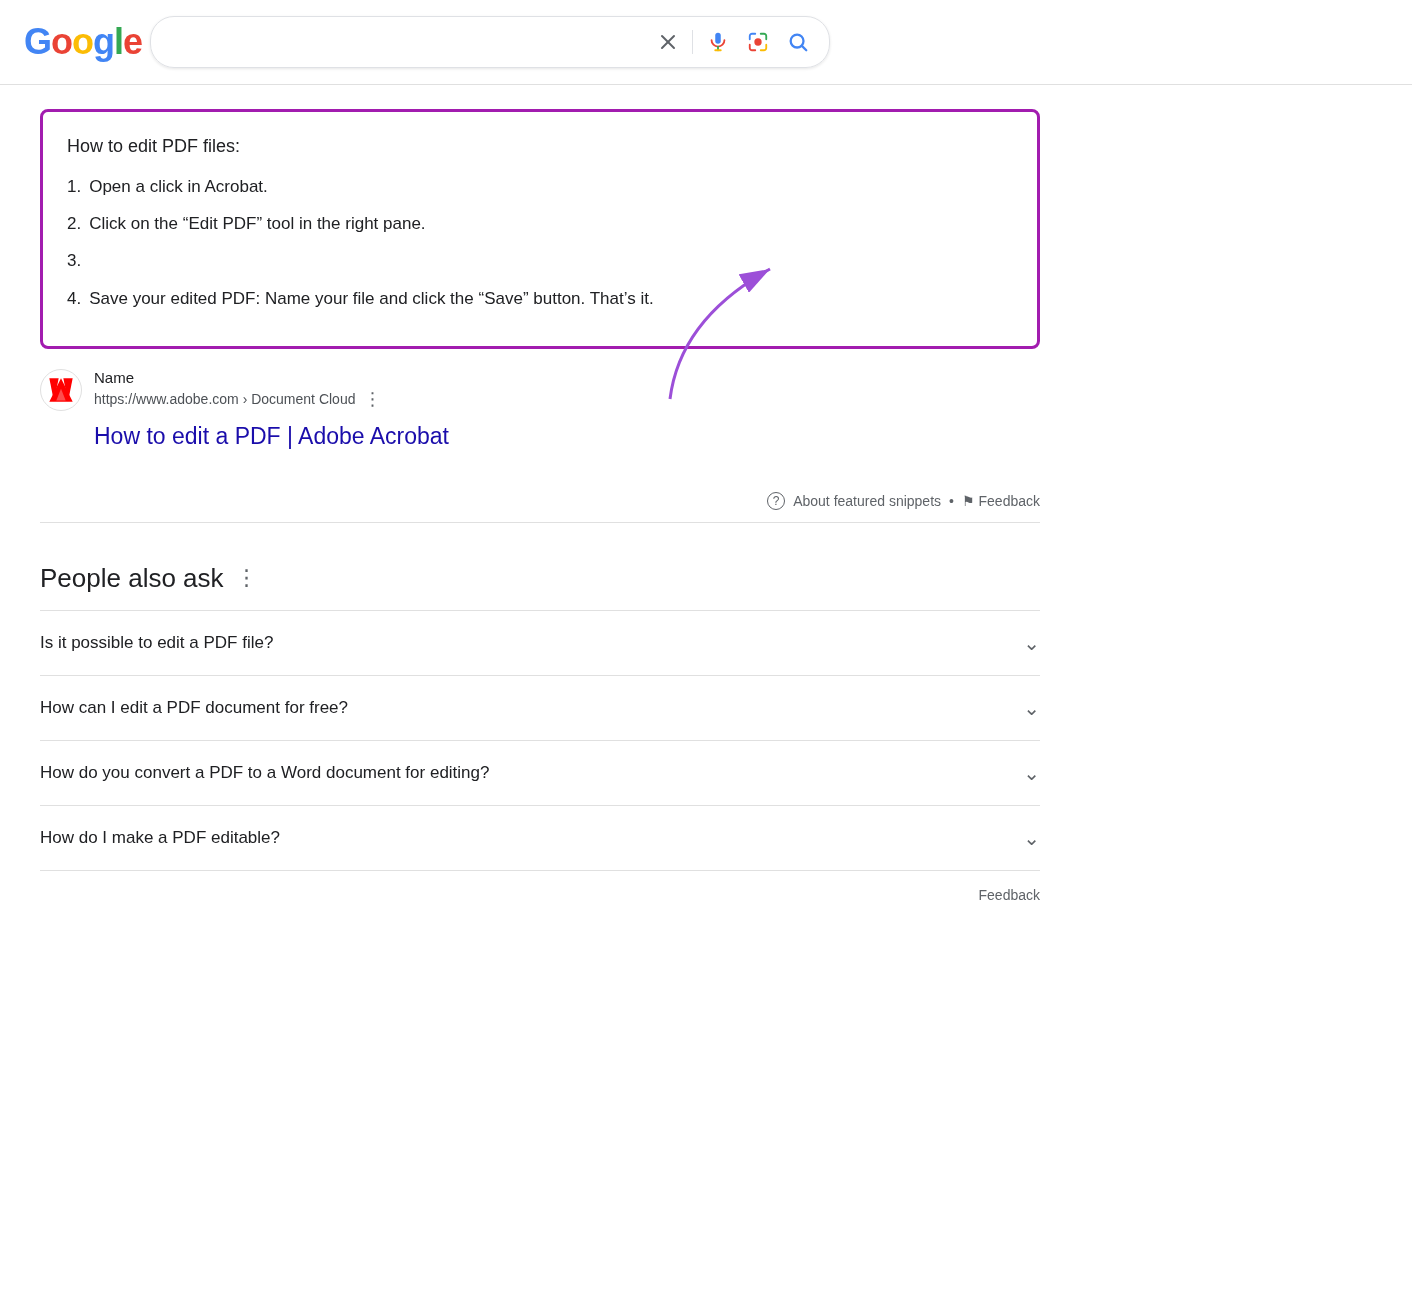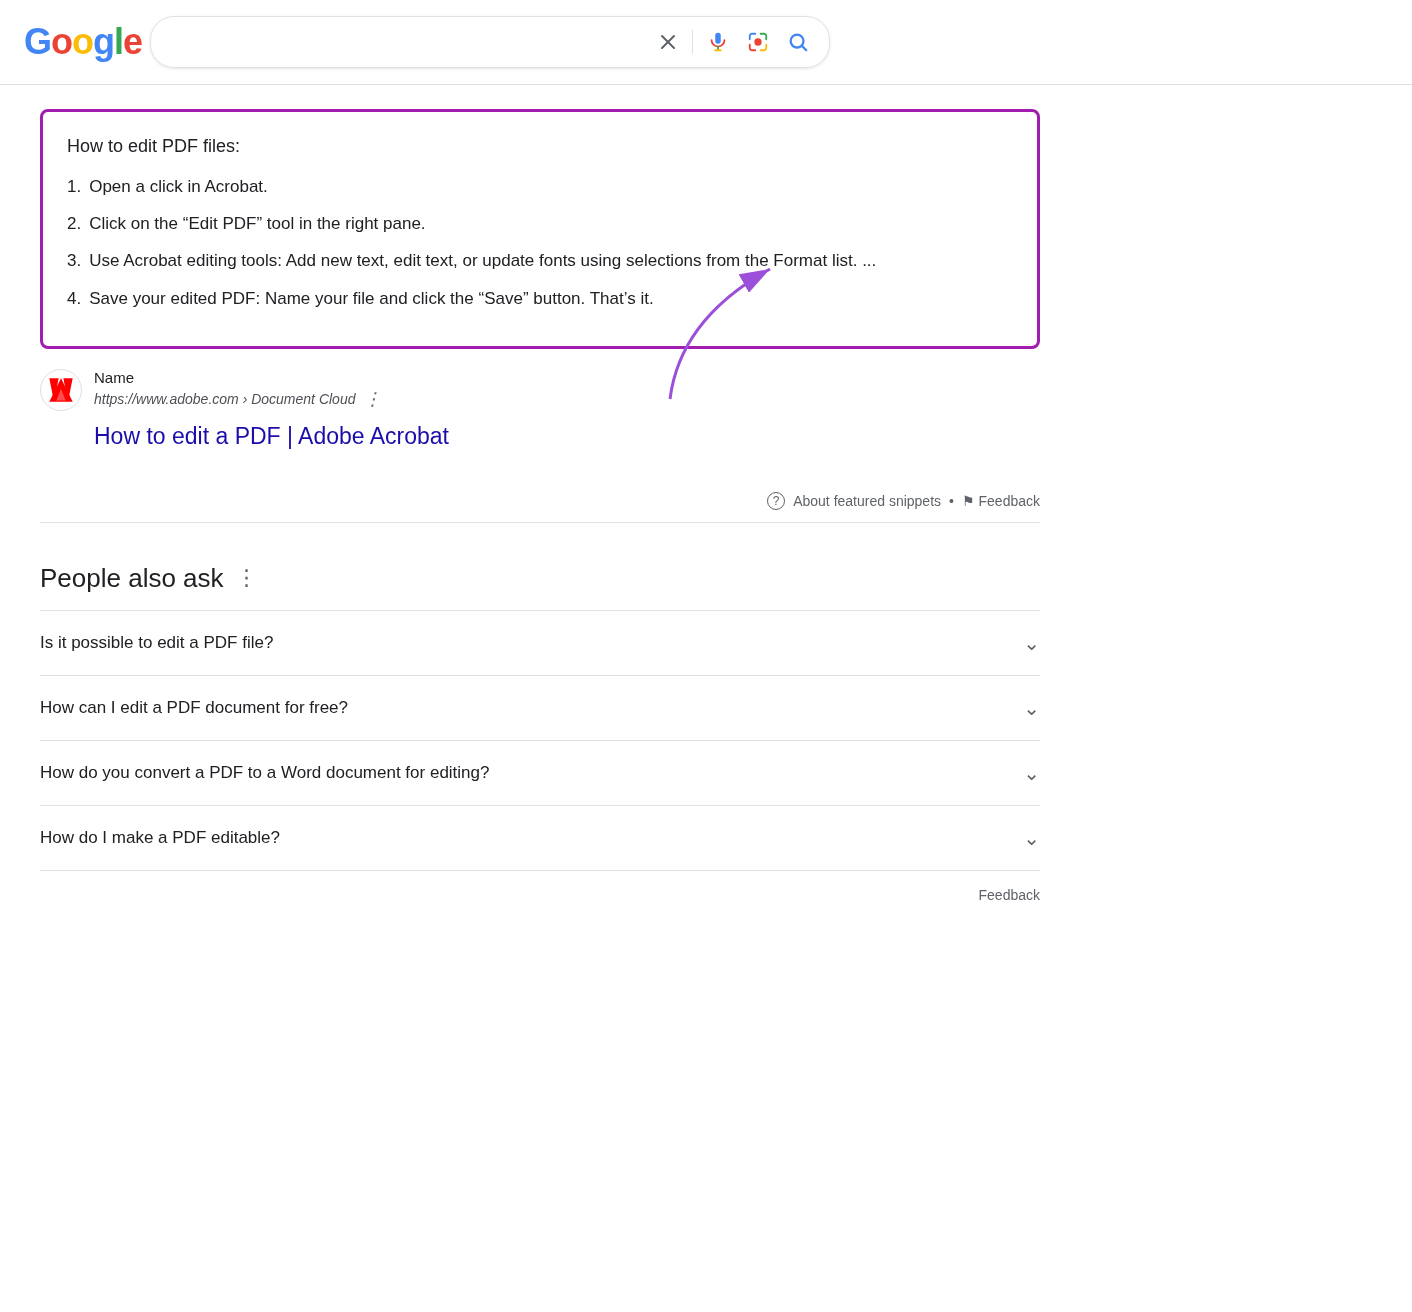--- a/index.html
+++ b/index.html
@@ -141,21 +141,20 @@
       color: #202124;
     }
     .source-url {
       font-size: 14px;
       color: #4d5156;
     }
     .source-url-row {
       display: flex;
       align-items: center;
       gap: 8px;
-      font-style: italic;
     }
     .three-dots {
       color: #5f6368;
       font-size: 18px;
       cursor: pointer;
     }
     .result-link {
       font-size: 23px;
       color: #1a0dab;
       text-decoration: none;
@@ -326,21 +325,20 @@
       <li>
         <span class="num">1.</span>
         <span>Open a click in Acrobat.</span>
       </li>
       <li>
         <span class="num">2.</span>
         <span>Click on the “Edit PDF” tool in the right pane.</span>
       </li>
       <li>
         <span class="num">3.</span>
-        <span>Use Acrobat editing tools: Add new text, edit text, or update fonts using selections from the Format list. ...</span>
       </li>
       <li>
         <span class="num">4.</span>
         <span>Save your edited PDF: Name your file and click the “Save” button. That’s it.</span>
       </li>
     </ol>
   </div>
 
   <div class="source-row">
     <div class="adobe-logo">

